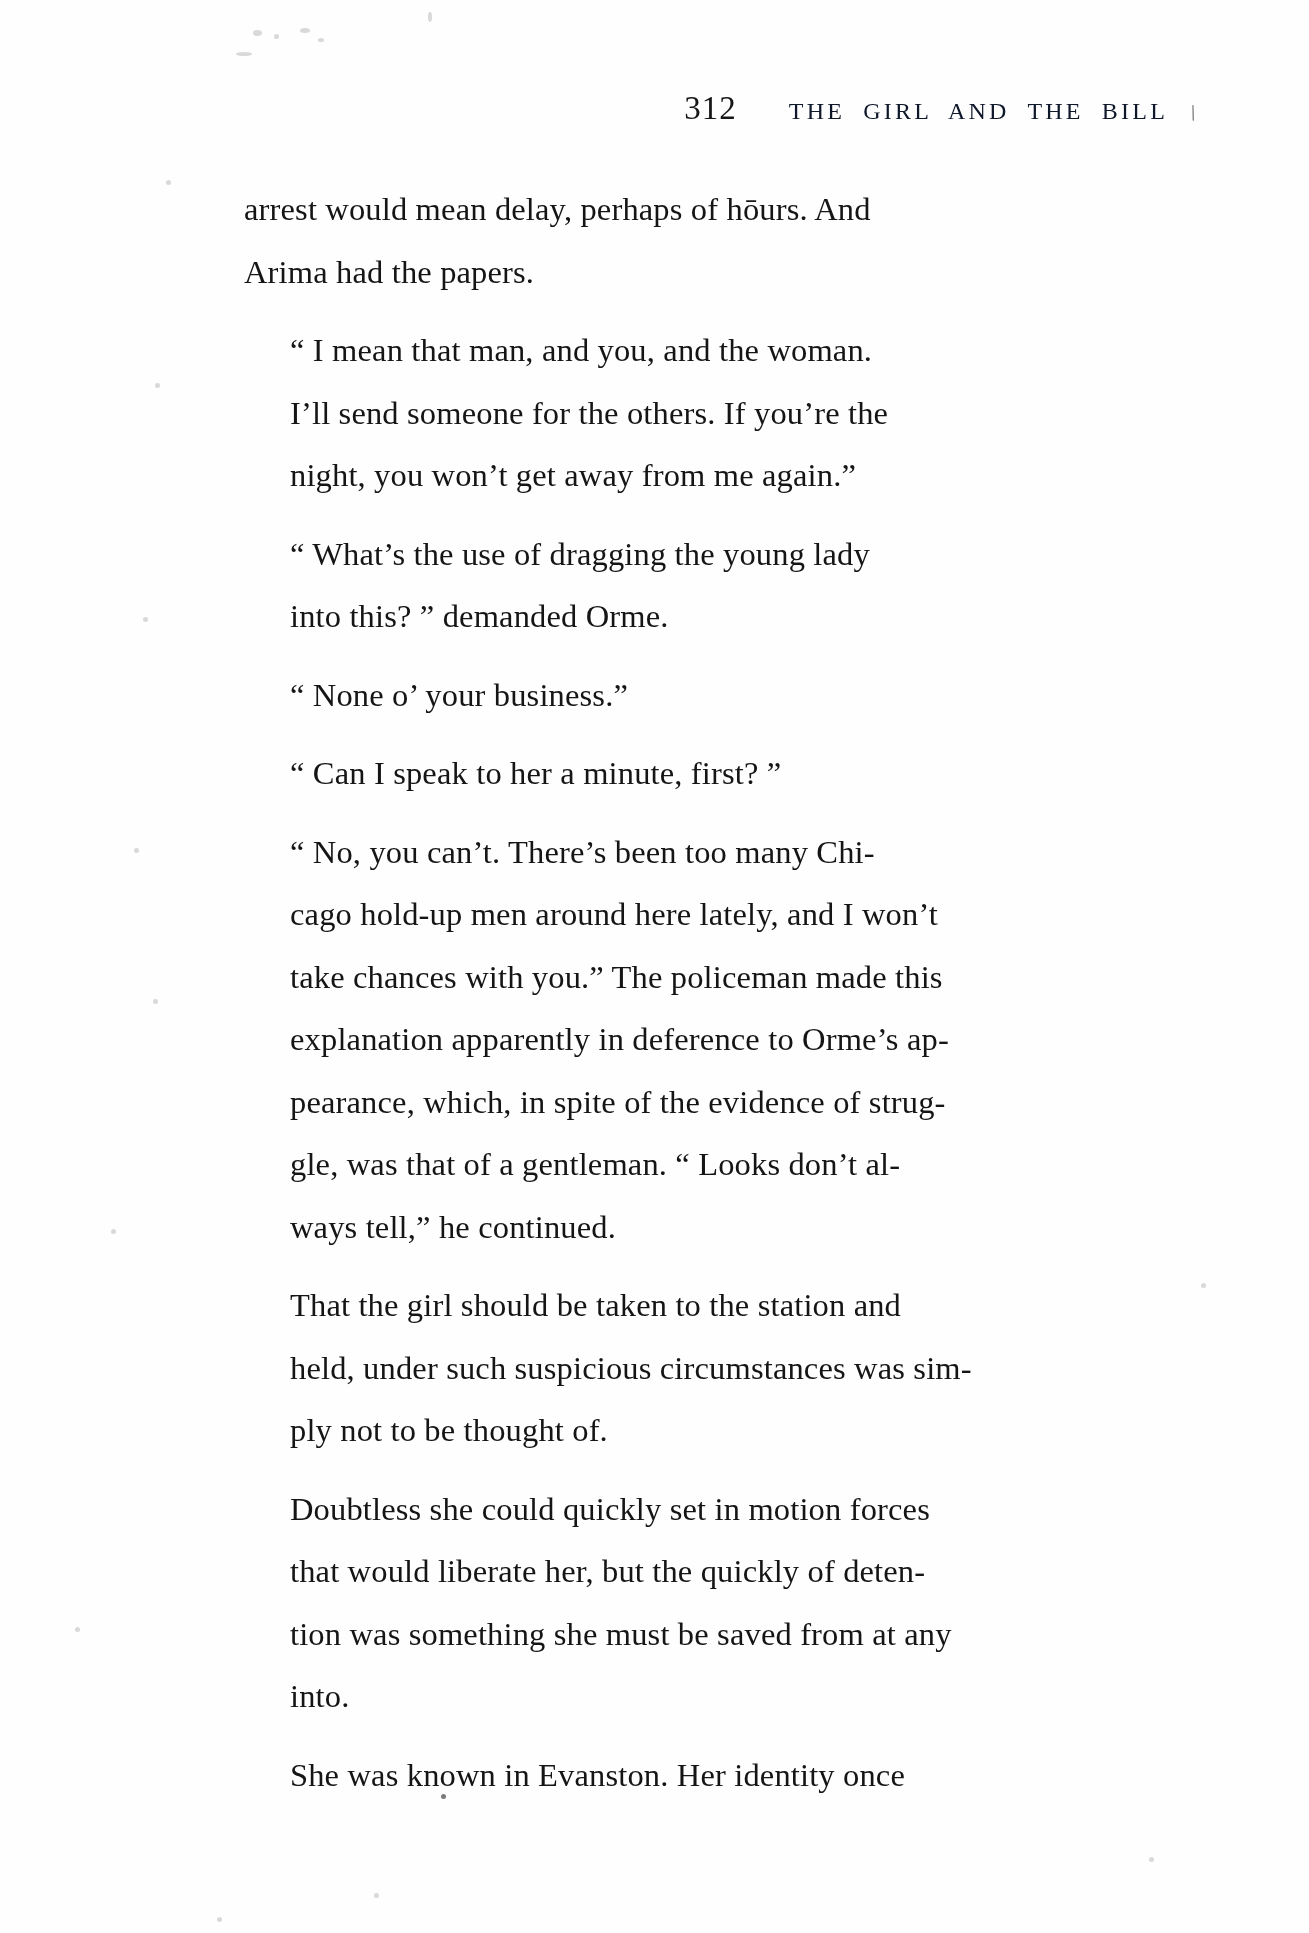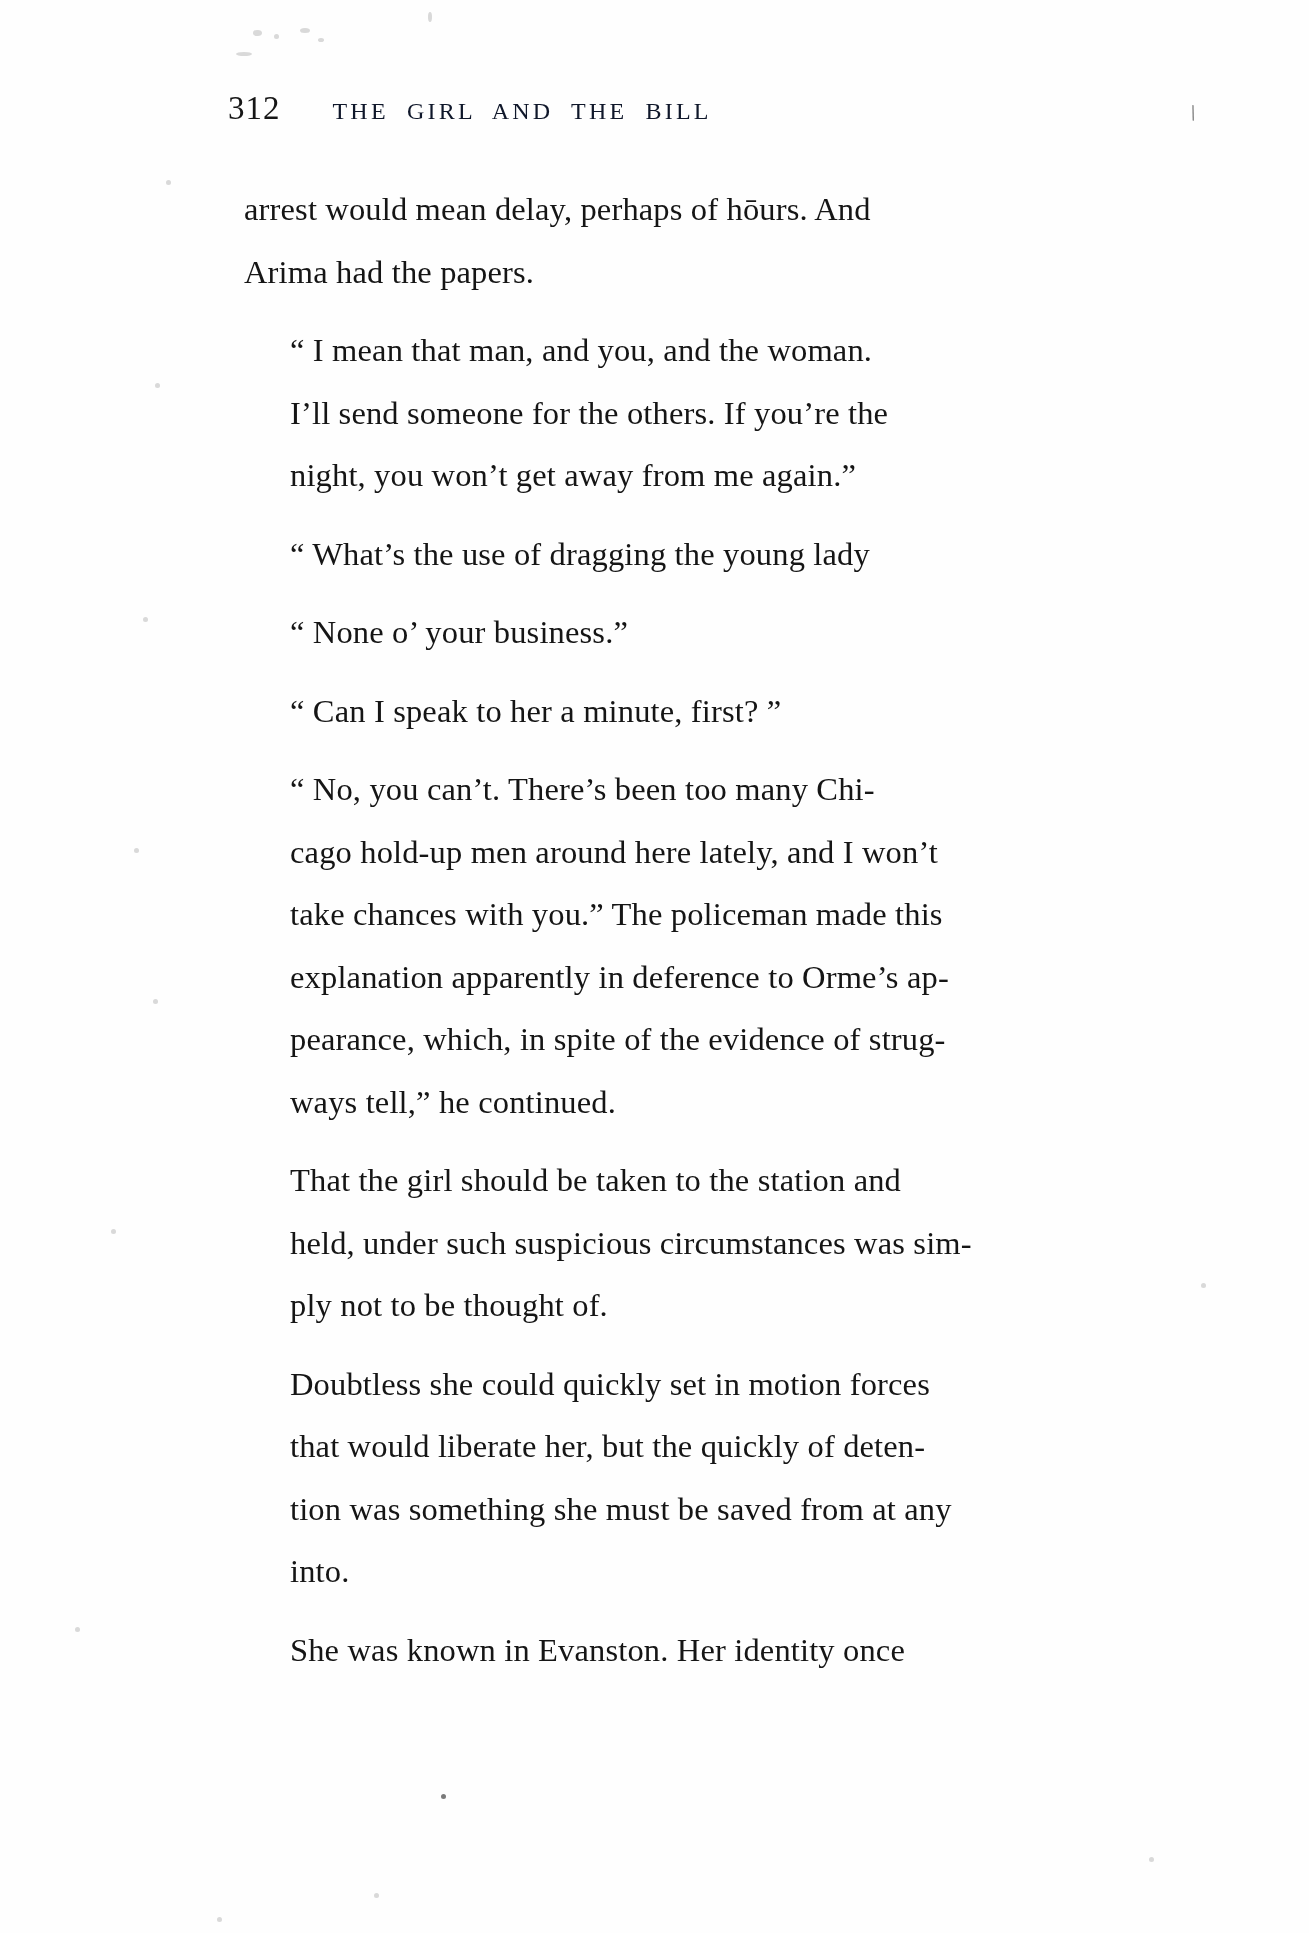--- a/index.html
+++ b/index.html
@@ -33,20 +33,21 @@
     opacity: 0.55;
   }
 
   .header {
     position: absolute;
     top: 90px;
     left: 228px;
     width: 940px;
     display: flex;
     align-items: baseline;
+    justify-content: flex-end;
   }
   .folio {
     font-size: 33px;
     letter-spacing: 1px;
     color: #161616;
     margin-right: 52px;
   }
   .running-title {
     font-size: 24px;
     letter-spacing: 3.2px;
@@ -136,36 +137,38 @@
     </p>
 
     <p class="indent">
       <span class="line">“ I mean that man, and you, and the woman.</span>
       <span class="line">I’ll send someone for the others.   If you’re the</span>
       <span class="line">night, you won’t get away from me again.”</span>
     </p>
 
     <p class="indent">
       <span class="line">“ What’s the use of dragging the young lady</span>
+      <span class="line">into this? ” demanded Orme.</span>
     </p>
 
     <p class="indent">
       <span class="line">“ None o’ your business.”</span>
     </p>
 
     <p class="indent">
       <span class="line">“ Can I speak to her a minute, first? ”</span>
     </p>
 
     <p class="indent">
       <span class="line">“ No, you can’t.   There’s been too many Chi-</span>
       <span class="line">cago hold-up men around here lately, and I won’t</span>
       <span class="line">take chances with you.”   The policeman made this</span>
       <span class="line">explanation apparently in deference to Orme’s ap-</span>
       <span class="line">pearance, which, in spite of the evidence of strug-</span>
+      <span class="line">gle, was that of a gentleman.   “ Looks don’t al-</span>
       <span class="line">ways tell,” he continued.</span>
     </p>
 
     <p class="indent">
       <span class="line">That the girl should be taken to the station and</span>
       <span class="line">held, under such suspicious circumstances was sim-</span>
       <span class="line">ply not to be thought of.</span>
     </p>
 
     <p class="indent">

